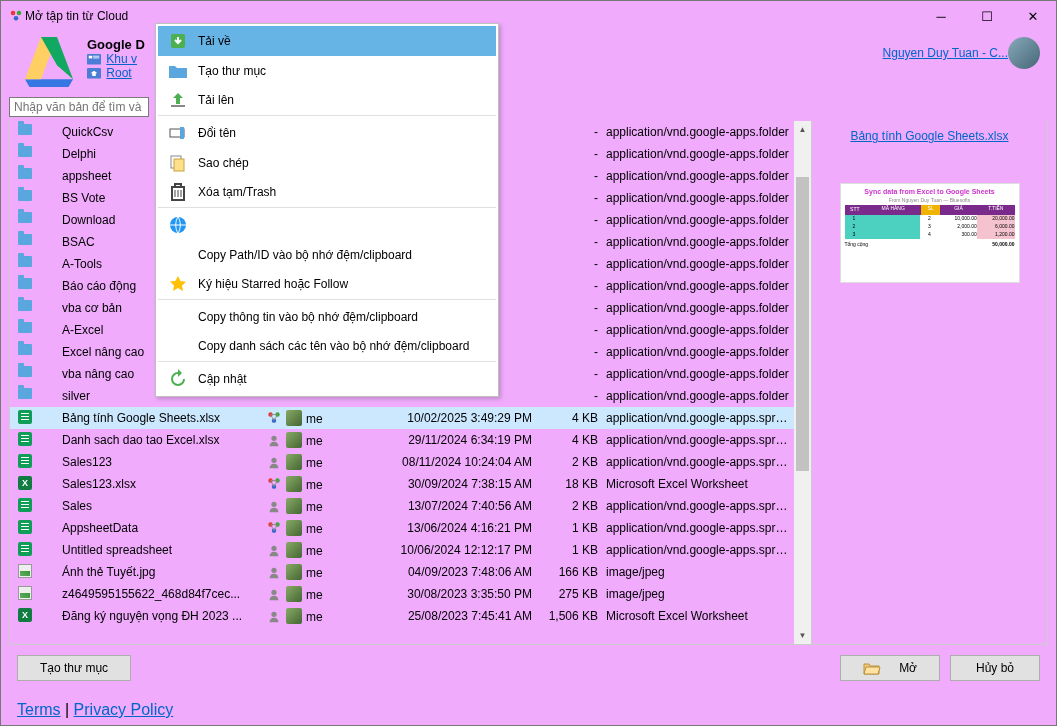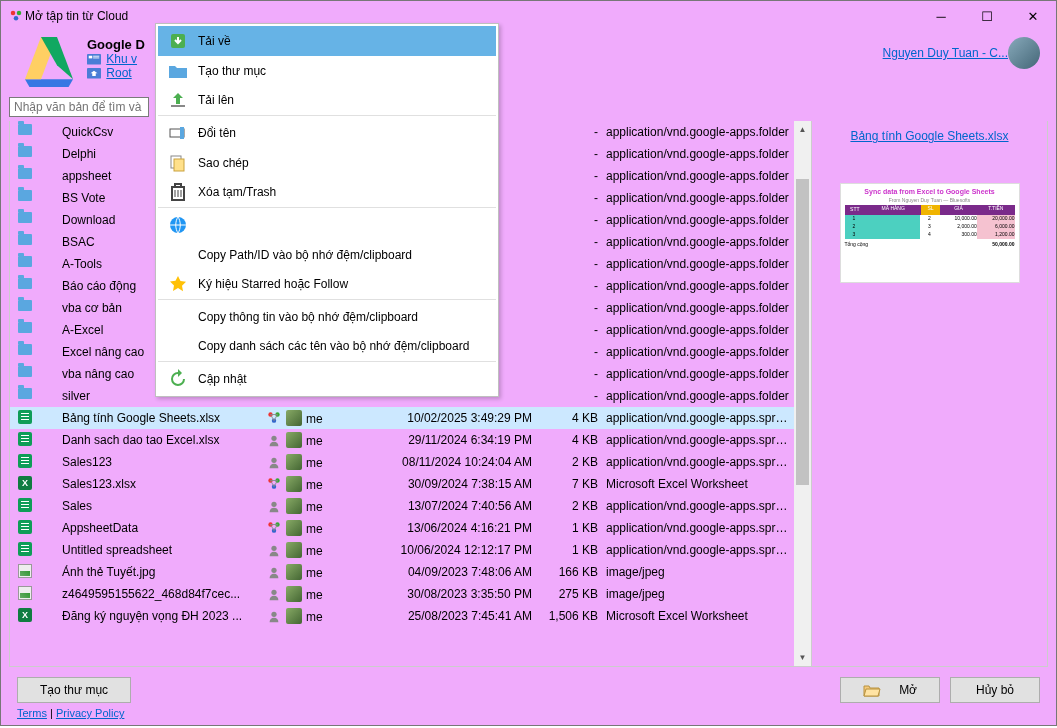--- a/index.html
+++ b/index.html
@@ -43,21 +43,21 @@
 .owner-pic { width: 16px; height: 16px; border-radius: 2px; background: linear-gradient(135deg,#8a6,#463); }
 .scrollbar { width: 17px; background: #f0f0f0; display: flex; flex-direction: column; }
 .sb-btn { height: 17px; background: #f0f0f0; display: flex; align-items: center; justify-content: center; font-size: 8px; color: #555; }
 .sb-track { flex: 1; position: relative; }
 .sb-thumb { position: absolute; left: 2px; right: 2px; top: 8%; height: 60%; background: #c2c2c2; }
 .preview-pane { width: 236px; border-left: 1px solid #ccc; padding: 8px; text-align: center; }
 .preview-link { color: #0066cc; text-decoration: underline; font-size: 12px; display: block; margin-bottom: 40px; cursor: pointer; }
 .preview-img { width: 180px; height: 100px; margin: 0 auto; border: 1px solid #ddd; background: #fff; font-size: 6px; padding: 4px; }
 .bottom-bar { padding: 10px 16px 4px; display: flex; align-items: center; }
 .btn { border: 1px solid #adadad; background: #e1e1e1; padding: 5px 22px; font-size: 12px; cursor: pointer; min-width: 90px; text-align: center; }
-.bottom-links { font-size: 11px; padding: 0 16px 6px; }
+.bottom-links { font-size: 16px; padding: 0 16px 6px; margin-top: 16px; }
 .bottom-links a { color: #0066cc; text-decoration: underline; cursor: pointer; }
 .ctx-menu { position: absolute; left: 154px; top: 22px; width: 344px; background: #fff; border: 1px solid #bfbfbf; box-shadow: 2px 2px 4px rgba(0,0,0,.2); z-index: 100; padding: 2px; }
 .ctx-item { display: flex; align-items: center; height: 30px; font-size: 12px; padding: 0 8px; cursor: default; }
 .ctx-item.sel { background: #66b3e6; }
 .ctx-item.sep-after { border-bottom: 1px solid #e0e0e0; margin-bottom: 2px; padding-bottom: 2px; }
 .ctx-icon { width: 24px; height: 20px; margin-right: 8px; display: flex; align-items: center; justify-content: center; }
 .ctx-text { flex: 1; }
 .ico-folder { background: #5aa7e0; border-radius: 1px; width: 14px; height: 11px; position: relative; }
 .ico-folder::before { content: ""; position: absolute; top: -3px; left: 0; width: 6px; height: 3px; background: #5aa7e0; border-radius: 1px 1px 0 0; }
 .ico-sheet { width: 14px; height: 14px; background: #0f9d58; border-radius: 2px; position: relative; }
@@ -337,21 +337,21 @@
                 <circle cx="12" cy="4" r="2.5" fill="#3a3"></circle>
                 <circle cx="8" cy="11" r="2.5" fill="#36c"></circle>
                 <path d="M4 4L12 4M4 4L8 11M12 4L8 11" stroke="#888" stroke-width="1"></path>
               </svg>
             </span>
             <span class="fowner">
               <span class="owner-pic"></span>
               <span>me</span>
             </span>
             <span class="fmod">30/09/2024 7:38:15 AM</span>
-            <span class="fsize">7 KB</span>
+            <span class="fsize">18 KB</span>
             <span class="ftype">Microsoft Excel Worksheet</span>
           </div>
           <div class="file-row">
             <span class="fi">
               <div class="ico-sheet"></div>
             </span>
             <span class="fname">Sales</span>
             <span class="fshare">
               <svg class="share-ico" viewBox="0 0 16 16">
                 <circle cx="8" cy="6" r="3" fill="#888"></circle>

